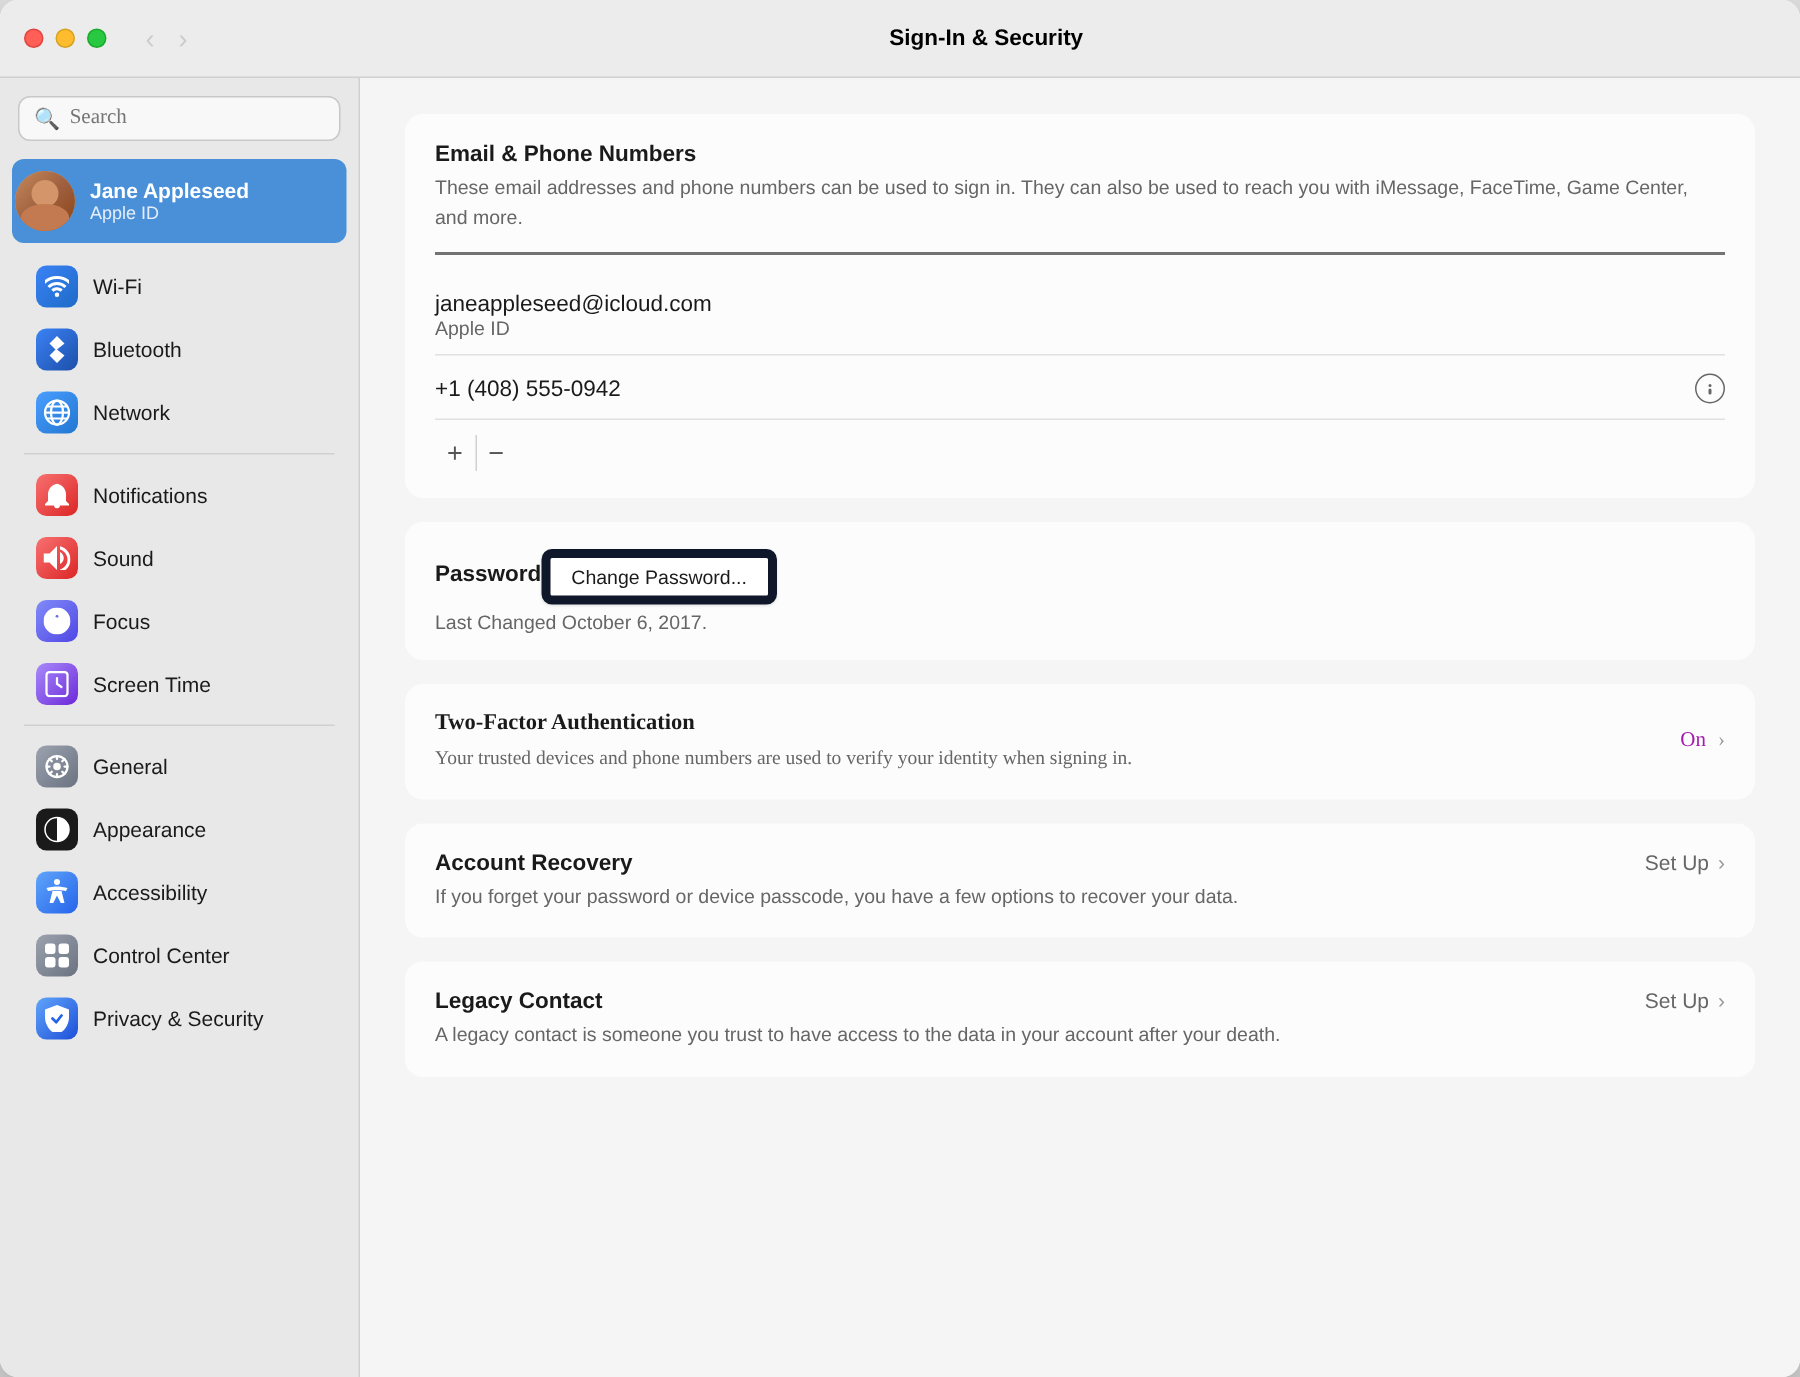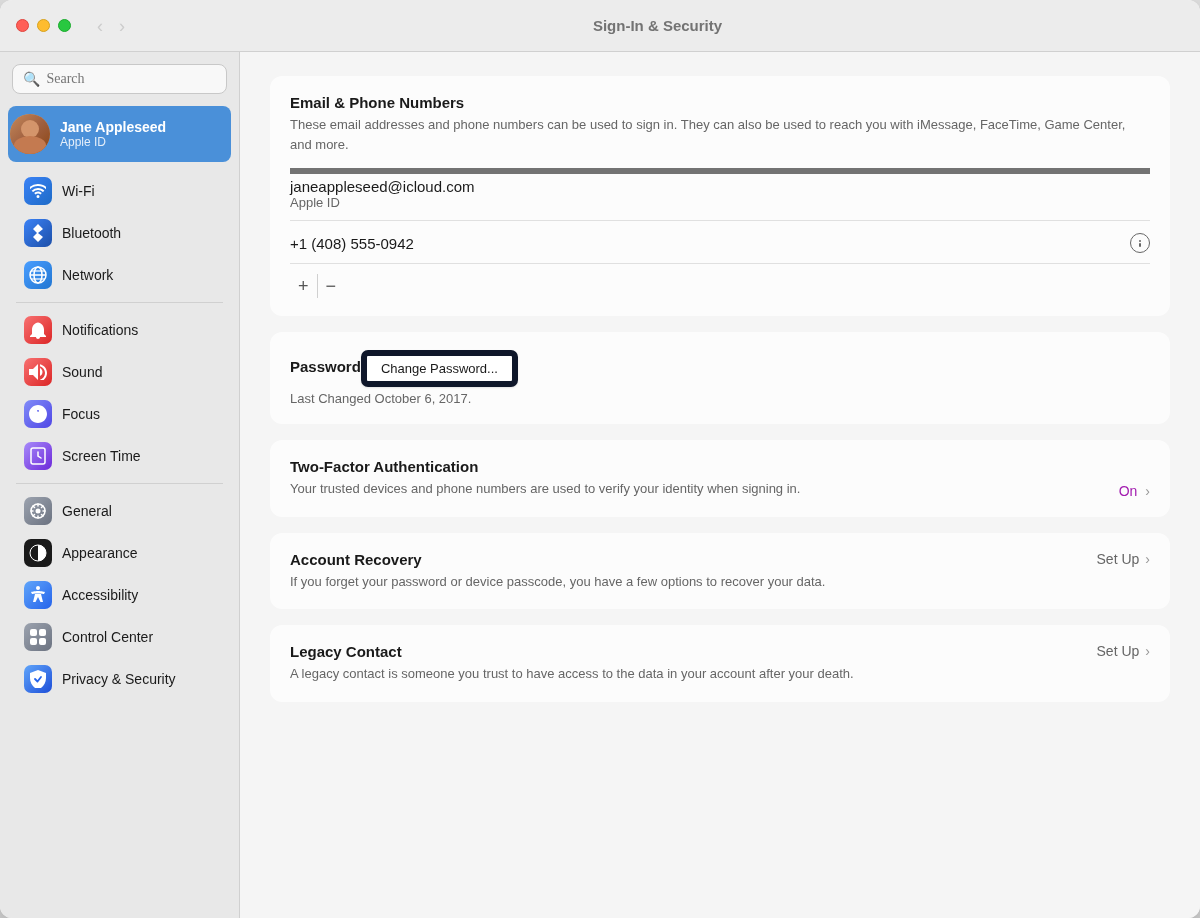--- a/index.html
+++ b/index.html
@@ -58,21 +58,21 @@
       padding: 2px 6px;
       border-radius: 4px;
       line-height: 1;
     }
     .nav-btn.disabled { color: #ccc; cursor: default; }
     .titlebar-title {
       flex: 1;
       text-align: center;
       font-size: 15px;
       font-weight: 600;
-      color: #737373;
+      color: #000000;
     }
     .content-area {
       display: flex;
       flex: 1;
       overflow: hidden;
     }
     
     .sidebar {
       width: 240px;
       background: #e8e8e8;
@@ -224,22 +224,22 @@
       color: #1a1a1a;
       margin-bottom: 4px;
     }
     .section-desc {
       font-size: 13px;
       color: #666;
       line-height: 1.5;
       margin-bottom: 14px;
     }
     .email-row {
-      border-top: 6px solid #737373;
-      padding-top: 4px;
+      border-top: 2px solid #737373;
+      padding-top: 24px;
     }
     .email-address {
       font-size: 15px;
       font-weight: 500;
       color: #1a1a1a;
     }
     .email-type {
       font-size: 13px;
       color: #666;
     }
@@ -307,22 +307,23 @@
       box-shadow: 0 1px 2px rgba(0,0,0,0.1);
     }
     .password-changed {
       font-size: 13px;
       color: #666;
       margin-top: 4px;
     }
     
     .two-factor-row {
       display: flex;
-      align-items: flex-end;
+      align-items: center;
       justify-content: space-between;
+      font-family: Liberation Serif, serif;
     }
     .two-factor-left { flex: 1; }
     .two-factor-right {
       display: flex;
       align-items: center;
       gap: 8px;
       margin-left: 16px;
       flex-shrink: 0;
     }
     .two-factor-status {

